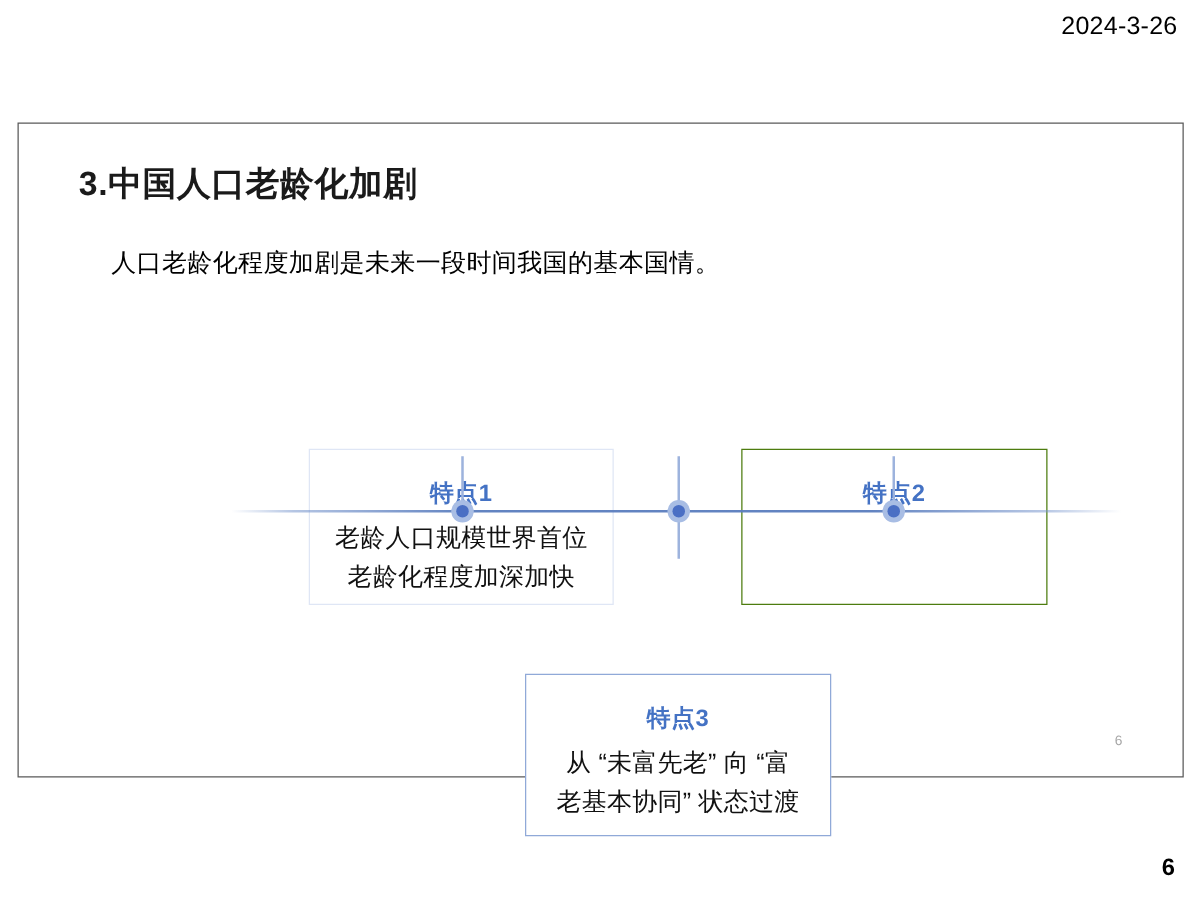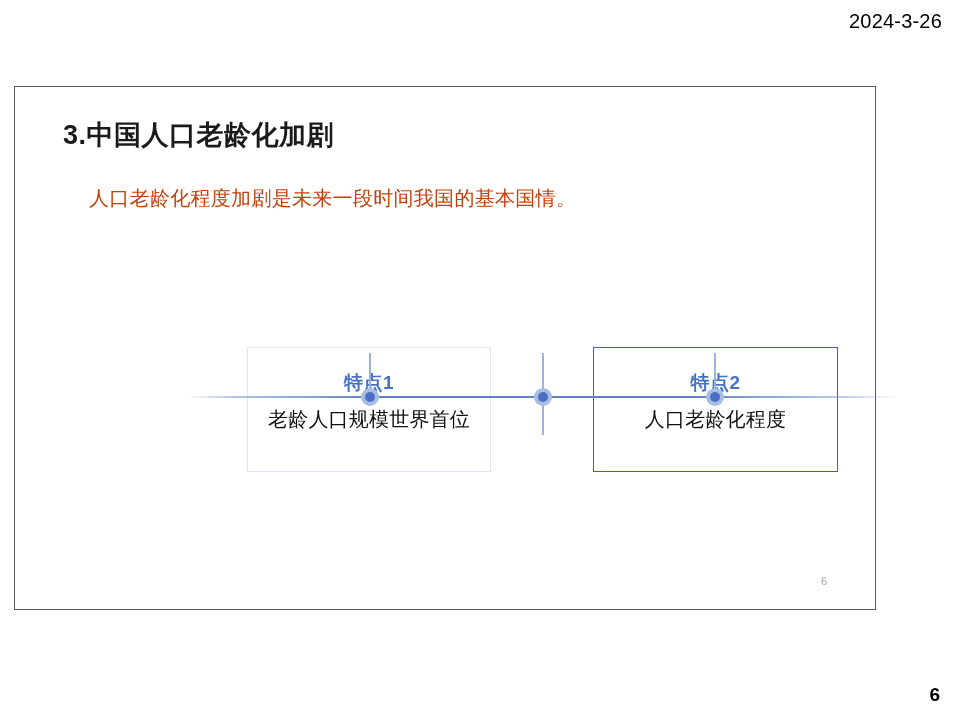--- a/index.html
+++ b/index.html
@@ -22,22 +22,22 @@
     right: 18px;
     font-size: 20px;
     color: #000000;
     letter-spacing: 0.2px;
   }
 
   
   .slide {
     position: absolute;
     left: 14px;
-    top: 86px;
-    width: 862px;
+    top: 98px;
+    width: 933px;
     height: 524px;
     border: 1px solid #595959;
     background: #ffffff;
     box-sizing: border-box;
   }
 
   .slide-title {
     position: absolute;
     left: 48px;
     top: 30px;
@@ -45,21 +45,21 @@
     font-weight: bold;
     color: #1a1a1a;
     letter-spacing: 0.5px;
   }
 
   .slide-subtitle {
     position: absolute;
     left: 74px;
     top: 98px;
     font-size: 20px;
-    color: #c2410c;
+    color: #000000;
     letter-spacing: 0.3px;
   }
 
   
   .timeline {
     position: absolute;
     left: 170px;
     top: 306px;
     width: 712px;
     height: 8px;
@@ -180,30 +180,37 @@
 
 <div class="slide">
 
   <div class="slide-title">3.中国人口老龄化加剧</div>
   <div class="slide-subtitle">人口老龄化程度加剧是未来一段时间我国的基本国情。</div>
 
   <div class="card card-1">
     <div class="card-heading">特点1</div>
     <div class="card-body">
       <span class="line">老龄人口规模世界首位</span>
+      <span class="line">老龄化程度加深加快</span>
     </div>
   </div>
 
   <div class="card card-2">
     <div class="card-heading">特点2</div>
     <div class="card-body">
-      <span class="line">人口老龄化程度</span>
     </div>
   </div>
 
+  <div class="card card-3">
+    <div class="card-heading">特点3</div>
+    <div class="card-body">
+      <span class="line">从 “未富先老” 向 “富</span>
+      <span class="line">老基本协同” 状态过渡</span>
+    </div>
+  </div>
 
   <div class="timeline">
     <div class="timeline-line"></div>
     <div class="connector conn-up-1"></div>
     <div class="connector conn-up-2"></div>
     <div class="connector conn-up-3"></div>
     <div class="connector conn-down-2"></div>
     <div class="node node-1"></div>
     <div class="node node-2"></div>
     <div class="node node-3"></div>

